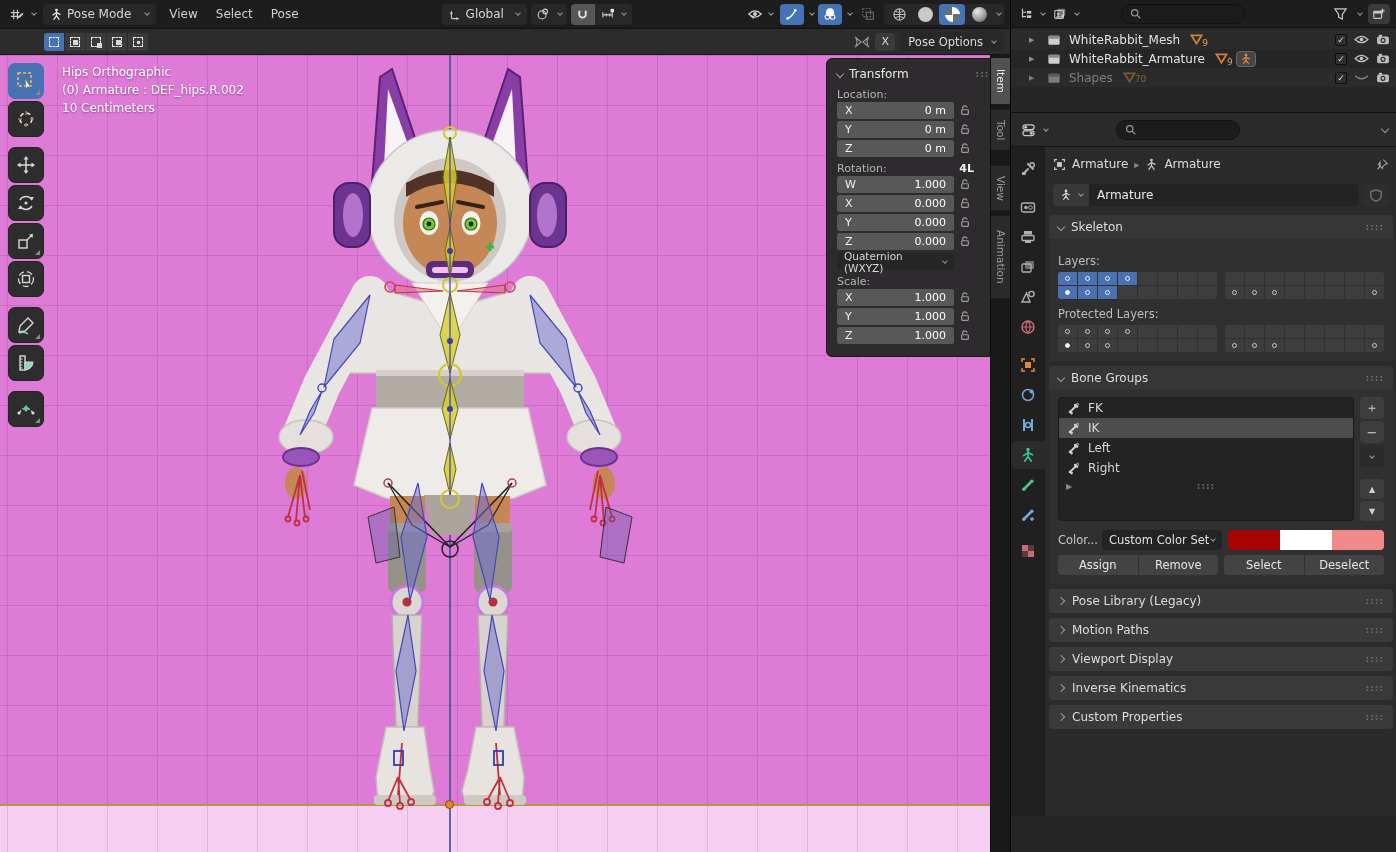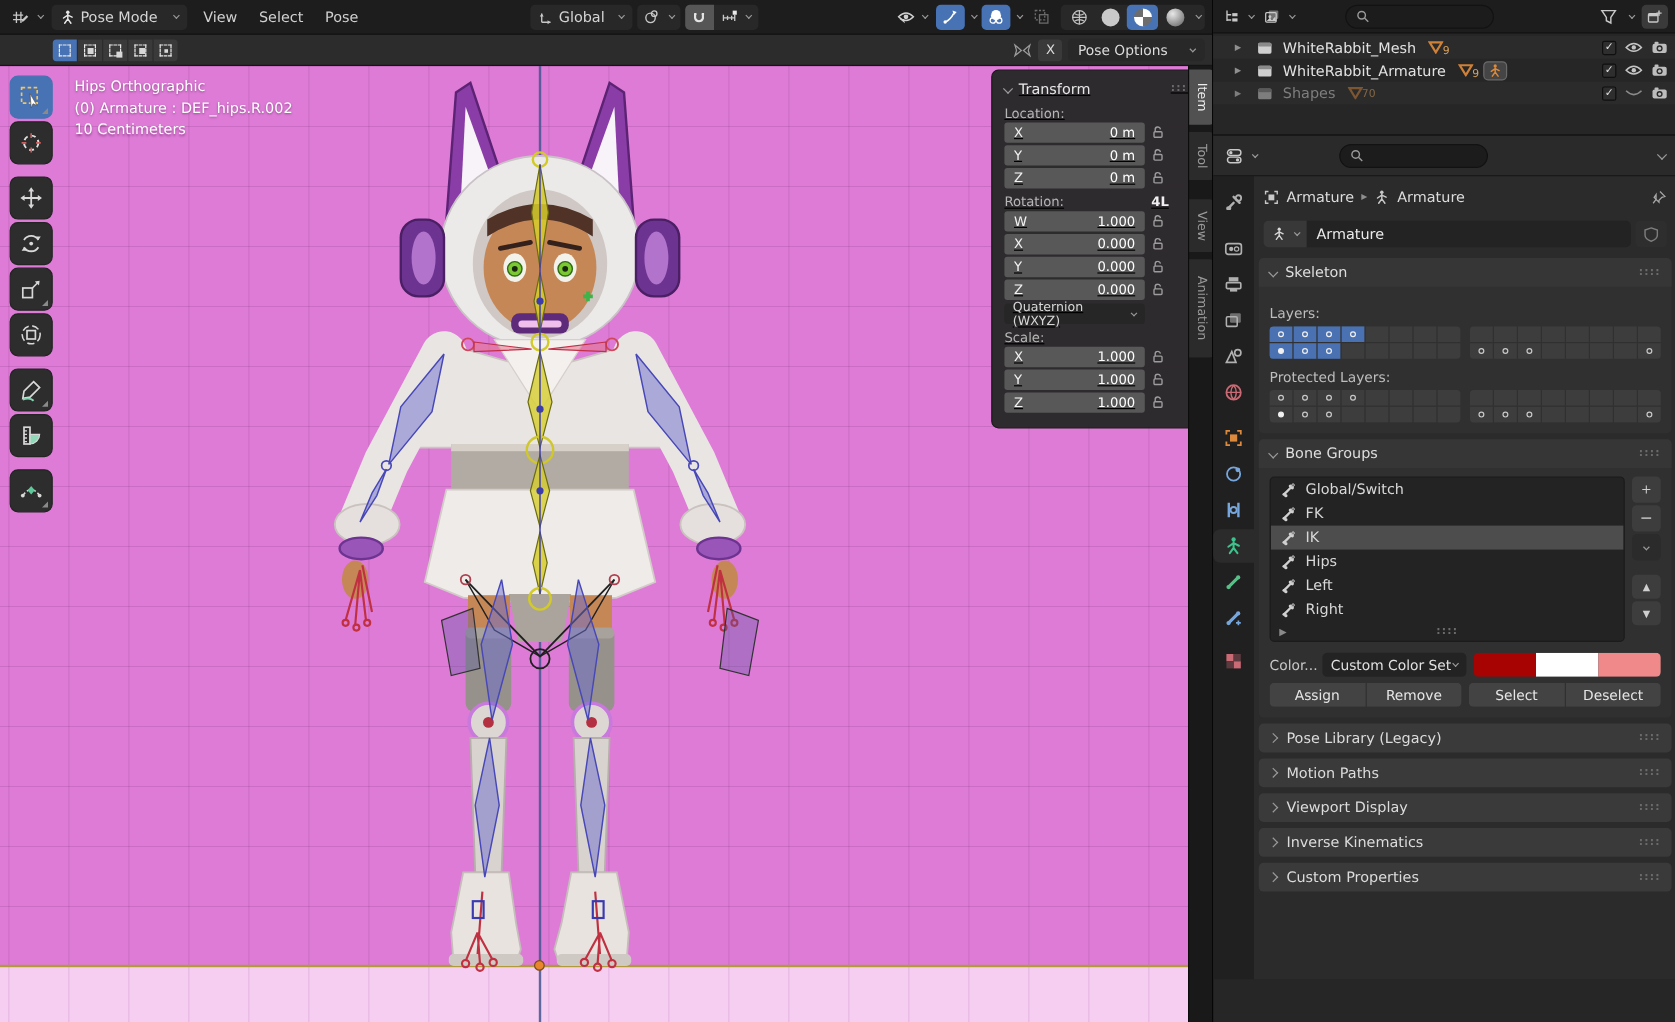--- a/index.html
+++ b/index.html
@@ -28,21 +28,21 @@
 #tool-settings { position:absolute; left:0; top:29px; width:1010px; height:26px; background:#2c2c2c; display:flex; align-items:center; border-bottom:1px solid #151515; }
 #select-modes { display:flex; gap:1px; margin-left:44px; }
 .smode { width:20px; height:18px; background:#3a3a3a; display:flex; align-items:center; justify-content:center; }
 .smode:first-child { border-radius:3px 0 0 3px; }
 .smode:last-child { border-radius:0 3px 3px 0; }
 .smode.on { background:#4772b3; }
 .sq { width:10px; height:10px; border:1px dashed #e8e8e8; position:relative; }
 .sq .fill { position:absolute; width:5px; height:5px; background:#d8d8d8; }
 #mirror-group { margin-left:auto; display:flex; align-items:center; gap:5px; padding-right:6px; }
 #xmirror-btn { width:20px; height:18px; background:#3a3a3a; border-radius:3px; color:#dcdcdc; font-size:11px; display:flex; align-items:center; justify-content:center; }
-#pose-options-btn { display:flex; align-items:center; background:#282828; border-radius:4px; height:19px; padding:0 8px; color:#dcdcdc; font-size:11.5px; gap:15px; }
+#pose-options-btn { display:flex; align-items:center; background:#282828; border-radius:4px; height:19px; padding:0 8px; color:#dcdcdc; font-size:11.5px; gap:5px; }
 
 
 #viewport { position:absolute; left:0; top:55px; width:990px; height:797px; overflow:hidden; }
 #grid-upper { position:absolute; left:0; top:0; width:990px; height:750px; background:#de7bd7;
   background-image:linear-gradient(rgba(60,0,60,.12) 1px, transparent 1px), linear-gradient(90deg, rgba(60,0,60,.12) 1px, transparent 1px);
   background-size:50px 50px; background-position:0 0, 7px 0; }
 #grid-lower { position:absolute; left:0; top:750px; width:990px; height:47px; background:#f6cef2;
   background-image:linear-gradient(rgba(140,50,130,.18) 1px, transparent 1px), linear-gradient(90deg, rgba(140,50,130,.18) 1px, transparent 1px);
   background-size:50px 50px; background-position:0 0, 7px 0; }
 #axis-line { position:absolute; left:449px; top:0; width:2px; height:797px; background:#44568e; opacity:.85; }
@@ -54,21 +54,21 @@
 #vp-overlay .l2 { color:#ffffff; }
 
 
 #left-toolbar { position:absolute; left:8px; top:8px; display:flex; flex-direction:column; }
 .tgroup { display:flex; flex-direction:column; gap:2px; margin-bottom:10px; }
 .tool-btn { width:36px; height:36px; background:#2d2d2d; border:1px solid #242424; border-radius:7px; display:flex; align-items:center; justify-content:center; position:relative; }
 .tool-btn.on { background:#4772b3; border-color:#4772b3; }
 .tool-btn.sub::after { content:""; position:absolute; right:3px; bottom:3px; border-left:5px solid transparent; border-bottom:5px solid #8a8a8a; }
 
 
-#npanel { position:absolute; left:826px; top:3px; width:179px; background:rgba(40,40,40,.97); border:1px solid #1a1a1a; border-radius:6px; padding:6px 10px 10px 10px;text-decoration:underline; }
+#npanel { position:absolute; left:826px; top:3px; width:179px; background:rgba(40,40,40,.97); border:1px solid #1a1a1a; border-radius:6px; padding:6px 10px 10px 10px; }
 #npanel .phead { display:flex; align-items:center; height:18px; color:#e8e8e8; font-size:12px; gap:6px; }
 #npanel .phead .grips { margin-left:auto; }
 .nlabel { color:#b6b6b6; font-size:11px; height:16px; display:flex; align-items:center; margin-top:3px; }
 .nlabel .badge4l { margin-left:auto; margin-right:20px; color:#f0f0f0; font-size:11px; font-weight:bold; }
 .fieldrow { display:flex; align-items:center; height:17px; margin-bottom:2px; }
 .numfield { width:117px; height:17px; background:#585858; border-radius:2.5px; display:flex; align-items:center; padding:0 8px; }
 .numfield .axis { color:#f2f2f2; font-size:11px; }
 .numfield .val { margin-left:auto; color:#ffffff; font-size:11px; }
 .lockwrap { margin-left:6px; display:flex; }
 .ndrop { width:117px; height:17px; background:#262626; border-radius:3px; display:flex; align-items:center; padding:0 7px; color:#d8d8d8; font-size:10.5px; margin:3px 0 2px 0; }
@@ -1226,60 +1226,34 @@
                     <span class="icon">
                       <svg width="13" height="13" viewBox="0 0 16 16">
                         <path d="M4.5 11.5 L10.5 5.5" stroke="#d0d0d0" stroke-width="2.4" stroke-linecap="round"></path>
                         <circle cx="3.8" cy="12.2" r="1.7" fill="#d0d0d0"></circle>
                         <circle cx="5.6" cy="13.6" r="1.7" fill="#d0d0d0"></circle>
                         <circle cx="10.2" cy="3.8" r="1.7" fill="#d0d0d0"></circle>
                         <circle cx="12.2" cy="5.6" r="1.7" fill="#d0d0d0"></circle>
                         <circle cx="13" cy="2.8" r="1.3" fill="none" stroke="#d0d0d0"></circle>
                       </svg>
                     </span>
-                    <span>Global/Switch</span>
-                  </div>
-                  <div class="bgrow">
-                    <span class="icon">
-                      <svg width="13" height="13" viewBox="0 0 16 16">
-                        <path d="M4.5 11.5 L10.5 5.5" stroke="#d0d0d0" stroke-width="2.4" stroke-linecap="round"></path>
-                        <circle cx="3.8" cy="12.2" r="1.7" fill="#d0d0d0"></circle>
-                        <circle cx="5.6" cy="13.6" r="1.7" fill="#d0d0d0"></circle>
-                        <circle cx="10.2" cy="3.8" r="1.7" fill="#d0d0d0"></circle>
-                        <circle cx="12.2" cy="5.6" r="1.7" fill="#d0d0d0"></circle>
-                        <circle cx="13" cy="2.8" r="1.3" fill="none" stroke="#d0d0d0"></circle>
-                      </svg>
-                    </span>
                     <span>FK</span>
                   </div>
                   <div class="bgrow sel">
                     <span class="icon">
                       <svg width="13" height="13" viewBox="0 0 16 16">
                         <path d="M4.5 11.5 L10.5 5.5" stroke="#d0d0d0" stroke-width="2.4" stroke-linecap="round"></path>
                         <circle cx="3.8" cy="12.2" r="1.7" fill="#d0d0d0"></circle>
                         <circle cx="5.6" cy="13.6" r="1.7" fill="#d0d0d0"></circle>
                         <circle cx="10.2" cy="3.8" r="1.7" fill="#d0d0d0"></circle>
                         <circle cx="12.2" cy="5.6" r="1.7" fill="#d0d0d0"></circle>
                         <circle cx="13" cy="2.8" r="1.3" fill="none" stroke="#d0d0d0"></circle>
                       </svg>
                     </span>
                     <span>IK</span>
-                  </div>
-                  <div class="bgrow">
-                    <span class="icon">
-                      <svg width="13" height="13" viewBox="0 0 16 16">
-                        <path d="M4.5 11.5 L10.5 5.5" stroke="#d0d0d0" stroke-width="2.4" stroke-linecap="round"></path>
-                        <circle cx="3.8" cy="12.2" r="1.7" fill="#d0d0d0"></circle>
-                        <circle cx="5.6" cy="13.6" r="1.7" fill="#d0d0d0"></circle>
-                        <circle cx="10.2" cy="3.8" r="1.7" fill="#d0d0d0"></circle>
-                        <circle cx="12.2" cy="5.6" r="1.7" fill="#d0d0d0"></circle>
-                        <circle cx="13" cy="2.8" r="1.3" fill="none" stroke="#d0d0d0"></circle>
-                      </svg>
-                    </span>
-                    <span>Hips</span>
                   </div>
                   <div class="bgrow">
                     <span class="icon">
                       <svg width="13" height="13" viewBox="0 0 16 16">
                         <path d="M4.5 11.5 L10.5 5.5" stroke="#d0d0d0" stroke-width="2.4" stroke-linecap="round"></path>
                         <circle cx="3.8" cy="12.2" r="1.7" fill="#d0d0d0"></circle>
                         <circle cx="5.6" cy="13.6" r="1.7" fill="#d0d0d0"></circle>
                         <circle cx="10.2" cy="3.8" r="1.7" fill="#d0d0d0"></circle>
                         <circle cx="12.2" cy="5.6" r="1.7" fill="#d0d0d0"></circle>
                         <circle cx="13" cy="2.8" r="1.3" fill="none" stroke="#d0d0d0"></circle>

